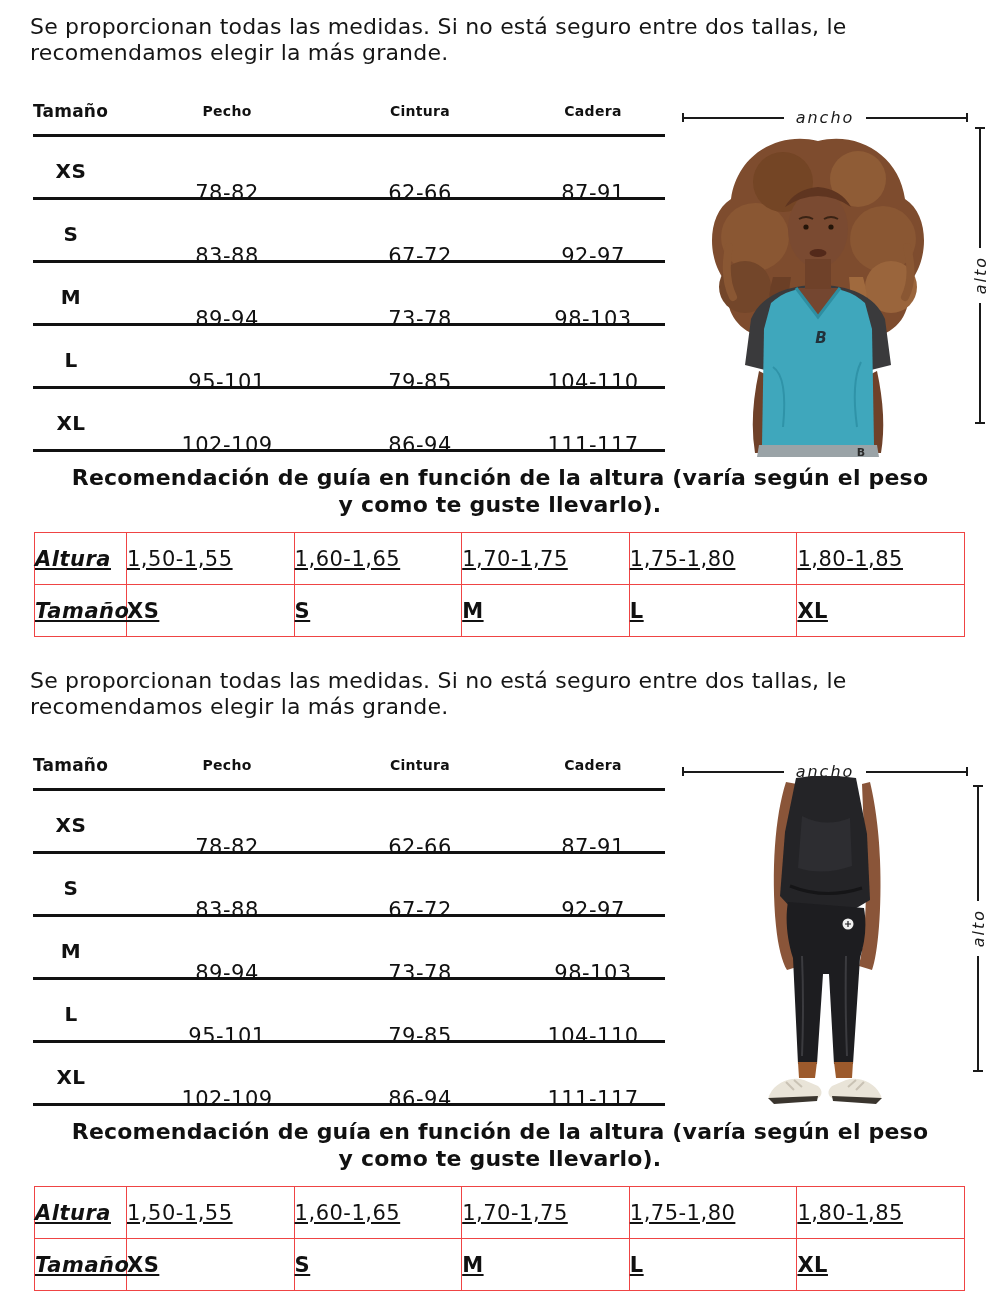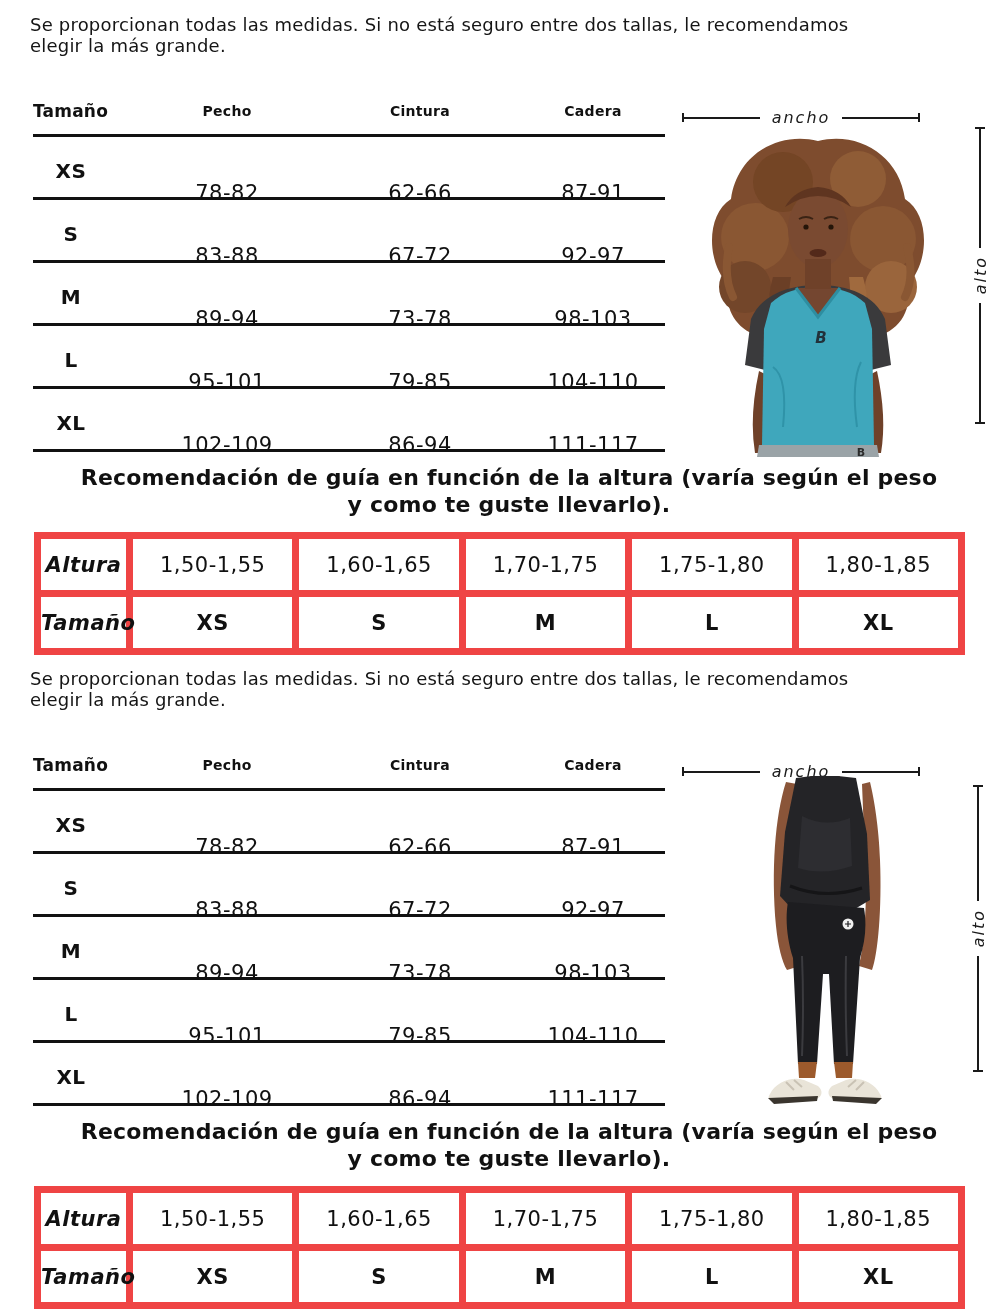--- a/index.html
+++ b/index.html
@@ -9,68 +9,68 @@
     position:relative;overflow:hidden;
   }
   .page{position:absolute;inset:0;}
   section.guide{position:absolute;left:0;width:1000px;height:654px;}
   .s1{top:0;}
   .s2{top:654px;}
 
   
   .intro{
     position:absolute;left:30px;top:14px;width:845px;margin:0;
-    font-size:18px;line-height:1.17;letter-spacing:0.2px;color:#151515;
+    font-size:22px;line-height:1.17;letter-spacing:0.2px;color:#151515;
   }
 
   
   .mtable{position:absolute;left:33px;top:88px;width:632px;}
   .mhead{display:grid;grid-template-columns:76px 236px 150px 170px;height:46px;align-items:center;}
   .mhead .h0{font-size:17px;font-weight:bold;text-align:left;letter-spacing:0.2px;}
   .mhead .h{font-size:14px;font-weight:bold;text-align:center;letter-spacing:0.3px;}
   .mbody{border-top:3px solid #111;}
   .mrow{
     display:grid;grid-template-columns:76px 236px 150px 170px;
     height:63px;box-sizing:border-box;border-bottom:3px solid #111;align-items:center;
   }
   .msize{font-weight:bold;font-size:20px;text-align:center;letter-spacing:0.5px;}
   .mval{font-size:21px;text-align:center;letter-spacing:0.5px;margin-top:44px;}
   .mrow .c3{padding-left:26px;text-align:center;}
   .mhead .c3{padding-left:26px;}
 
   
-  .dim-h{position:absolute;left:682px;top:108px;width:238px;display:flex;align-items:center;}
+  .dim-h{position:absolute;left:682px;top:108px;width:286px;display:flex;align-items:center;}
   .cap-v{width:2px;height:9px;background:#1a1a1a;}
   .seg{flex:1;height:2px;background:#1a1a1a;}
   .dim-label{font-style:italic;font-size:16px;letter-spacing:2px;margin:0 12px;color:#1a1a1a;}
   .dim-v{position:absolute;left:973px;top:127px;height:297px;width:14px;
     display:flex;flex-direction:column;align-items:center;}
   .cap-h{height:2px;width:10px;background:#1a1a1a;}
   .vseg{flex:1;width:2px;background:#1a1a1a;}
   .dim-label-v{writing-mode:vertical-rl;transform:rotate(180deg);font-style:italic;
     font-size:16px;letter-spacing:2px;margin:8px 0;color:#1a1a1a;}
   .s2 .dim-v{top:131px;height:287px;left:971px;}
 
   
   .photo{position:absolute;}
   .photo1{left:693px;top:127px;width:250px;height:330px;}
   .photo2{left:690px;top:122px;width:270px;height:330px;}
 
   
   .rec{
-    position:absolute;left:74px;top:464px;width:870px;margin:0;
+    position:absolute;left:65px;top:464px;width:870px;margin:0;
     font-size:22px;font-weight:bold;text-align:center;line-height:1.23;letter-spacing:0.2px;
   }
 
   
   .htable{
     position:absolute;left:34px;top:532px;width:931px;
     border-collapse:collapse;table-layout:fixed;
   }
-  .htable td{border:7px solid #ef4444;text-align:center;height:51px;font-size:21px;letter-spacing:0.5px;padding:0;}
+  .htable td{border:1px solid #ef4444;height:51px;font-size:21px;letter-spacing:0.5px;padding:0;text-decoration:underline;}
   .hlabel{font-weight:bold;font-style:italic;font-size:19px;}
   .hlabel2{font-weight:bold;font-style:italic;font-size:15px;}
   .hsize{font-weight:bold;font-size:20px;}
 </style>
 </head>
 <body>
 
 <div class="page">
 
   <section class="guide s1">

